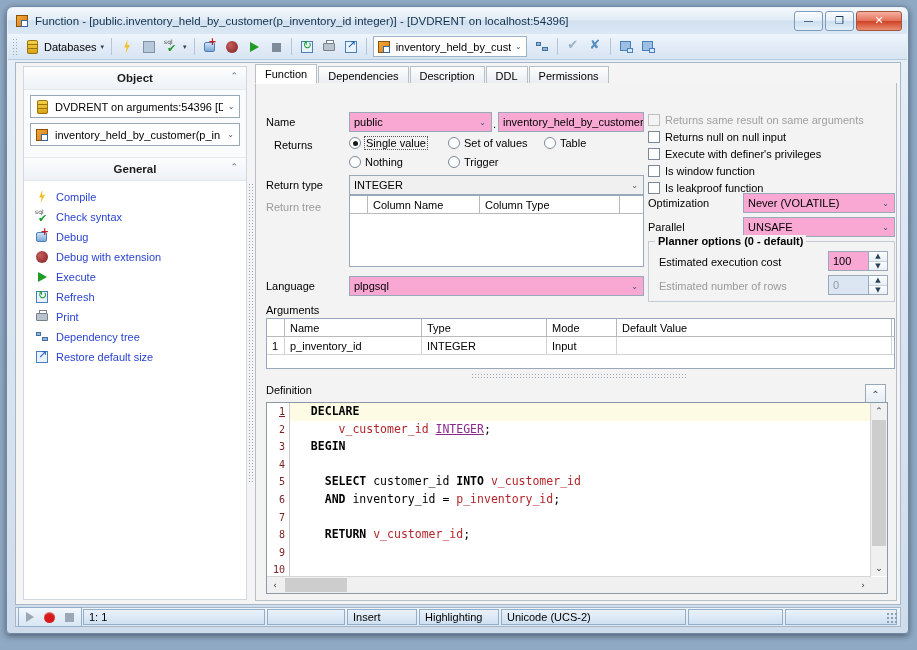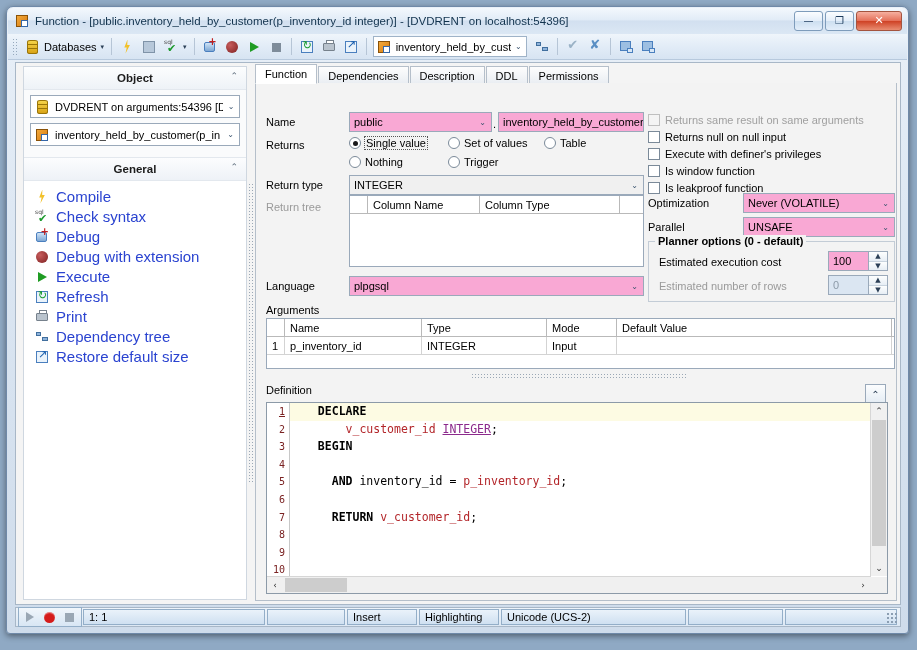--- a/index.html
+++ b/index.html
@@ -79,21 +79,21 @@
   .secthdr .t{font-weight:bold;font-size:11.5px;color:#1c1c1c;}
   .secthdr .chev{position:absolute;right:8px;top:4px;font-size:9px;color:#5d6b7b;
     font-family:"DejaVu Sans",sans-serif;}
   .sectbody{padding:5px 6px 6px 6px;background:#fafbfc;}
   .objcombo{height:21px;background:#fff;border:1px solid #9aa9ba;display:flex;align-items:center;
     margin-bottom:5px;}
   .objcombo .txt{flex:1 1 auto;margin-left:5px;font-size:11px;white-space:nowrap;overflow:hidden;}
   .objcombo .cb{width:17px;text-align:center;font-size:8px;color:#3c5570;font-family:"DejaVu Sans",sans-serif;}
   .gen-list{padding:6px 0 0 10px;background:#fff;}
   .genitem{display:flex;align-items:center;height:19px;margin-bottom:1px;}
-  .genitem .lnk{color:#2a43d0;font-size:15px;margin-left:6px;}
+  .genitem .lnk{color:#2a43d0;font-size:11px;margin-left:6px;}
   
   #vsplit{position:absolute;left:232px;top:120px;width:6px;height:300px;
     background-image:radial-gradient(circle,#9aa7b5 0.8px,transparent 1px);
     background-size:3px 3px;}
 
   
   #rightpane{position:absolute;left:239px;top:2px;right:3px;bottom:3px;}
   
   #tabs{height:19px;display:flex;align-items:flex-end;position:relative;}
   .tab{height:17px;padding:0 9px;display:flex;align-items:center;font-size:11px;
@@ -155,21 +155,21 @@
     justify-content:center;font-size:10px;color:#2b3f56;font-family:"DejaVu Sans",sans-serif;}
   #editor{position:absolute;left:0;right:0;top:18px;bottom:0;background:#fff;
     border:1px solid #8c9aa8;box-sizing:border-box;overflow:hidden;}
   #gutter{position:absolute;left:0;top:0;bottom:0;width:22px;background:#fff;
     border-right:1px solid #c8c8c8;}
   .lnum{height:17.6px;line-height:17.6px;text-align:right;padding-right:4px;
     font-family:"DejaVu Sans Mono",monospace;font-size:10px;color:#7a2222;}
   .lnum.cur{color:#7a2222;text-decoration:underline;}
   #codearea{position:absolute;left:23px;right:17px;top:0;bottom:17px;overflow:hidden;}
   .cline{height:17.6px;line-height:17.6px;white-space:pre;
-    font-family:"DejaVu Sans Mono",monospace;font-size:11.5px;padding-left:14px;}
+    font-family:"DejaVu Sans Mono",monospace;font-size:11.5px;padding-left:7px;}
   .cline.hl{background:#fdfbe3;}
   .kw{color:#000;font-weight:bold;}
   .var{color:#b3262a;}
   .typ{color:#8c2a8c;text-decoration:underline;}
   .pun{color:#000;}
   #marginline{position:absolute;top:0;bottom:17px;left:607px;width:1px;background:#7a7a7a;}
   
   .vsb{position:absolute;right:0;top:0;bottom:17px;width:16px;background:#f0f0f0;
     border-left:1px solid #d6d6d6;}
   .vsb .btn{height:16px;background:#f0f0f0;display:flex;align-items:center;justify-content:center;
@@ -490,21 +490,21 @@
         <span class="lab" style="position:absolute;left:10px;top:33px">Name</span>
         <div class="field" style="left:93px;top:29px;width:143px;position:absolute">
           <span class="txt">public</span>
           <span class="cb">⌄</span>
         </div>
         <span style="position:absolute;left:237px;top:35px;font-size:11px">.</span>
         <div class="field" style="left:242px;top:29px;width:146px;position:absolute">
           <span class="txt">inventory_held_by_customer</span>
         </div>
 
-        <span class="lab" style="position:absolute;left:10px;top:56px">Returns</span>
+        <span class="lab" style="position:absolute;left:18px;top:56px">Returns</span>
         <div class="radio" style="left:93px;top:54px">
           <span class="rdot on"></span>
           <span class="rlbl focus">Single value</span>
         </div>
         <div class="radio" style="left:192px;top:54px">
           <span class="rdot"></span>
           <span class="rlbl">Set of values</span>
         </div>
         <div class="radio" style="left:288px;top:54px">
           <span class="rdot"></span>
@@ -630,20 +630,21 @@
               <div class="lnum">8</div>
               <div class="lnum">9</div>
               <div class="lnum">10</div>
               <div class="lnum">11</div>
             </div>
             <div id="codearea">
                 <div class="cline hl"><span class="pun">  </span><span class="kw">DECLARE</span></div>
                 <div class="cline"><span class="pun">      </span><span class="var">v_customer_id</span><span class="pun"> </span><span class="typ">INTEGER</span><span class="pun">;</span></div>
                 <div class="cline"><span class="pun">  </span><span class="kw">BEGIN</span></div>
                 <div class="cline">&nbsp;</div>
+                <div class="cline"><span class="pun">    </span><span class="kw">SELECT</span><span class="pun"> customer_id </span><span class="kw">INTO</span><span class="pun"> </span><span class="var">v_customer_id</span></div>
                 <div class="cline"><span class="pun">    </span><span class="kw">AND</span><span class="pun"> inventory_id = </span><span class="var">p_inventory_id</span><span class="pun">;</span></div>
                 <div class="cline">&nbsp;</div>
                 <div class="cline"><span class="pun">    </span><span class="kw">RETURN</span><span class="pun"> </span><span class="var">v_customer_id</span><span class="pun">;</span></div>
               </div>
             <div id="marginline"></div>
             <div class="vsb">
               <div class="btn">⌃</div>
               <div class="thumb"></div>
               <div class="btn" style="position:absolute;left:0;right:0;bottom:0">⌄</div>
             </div>

